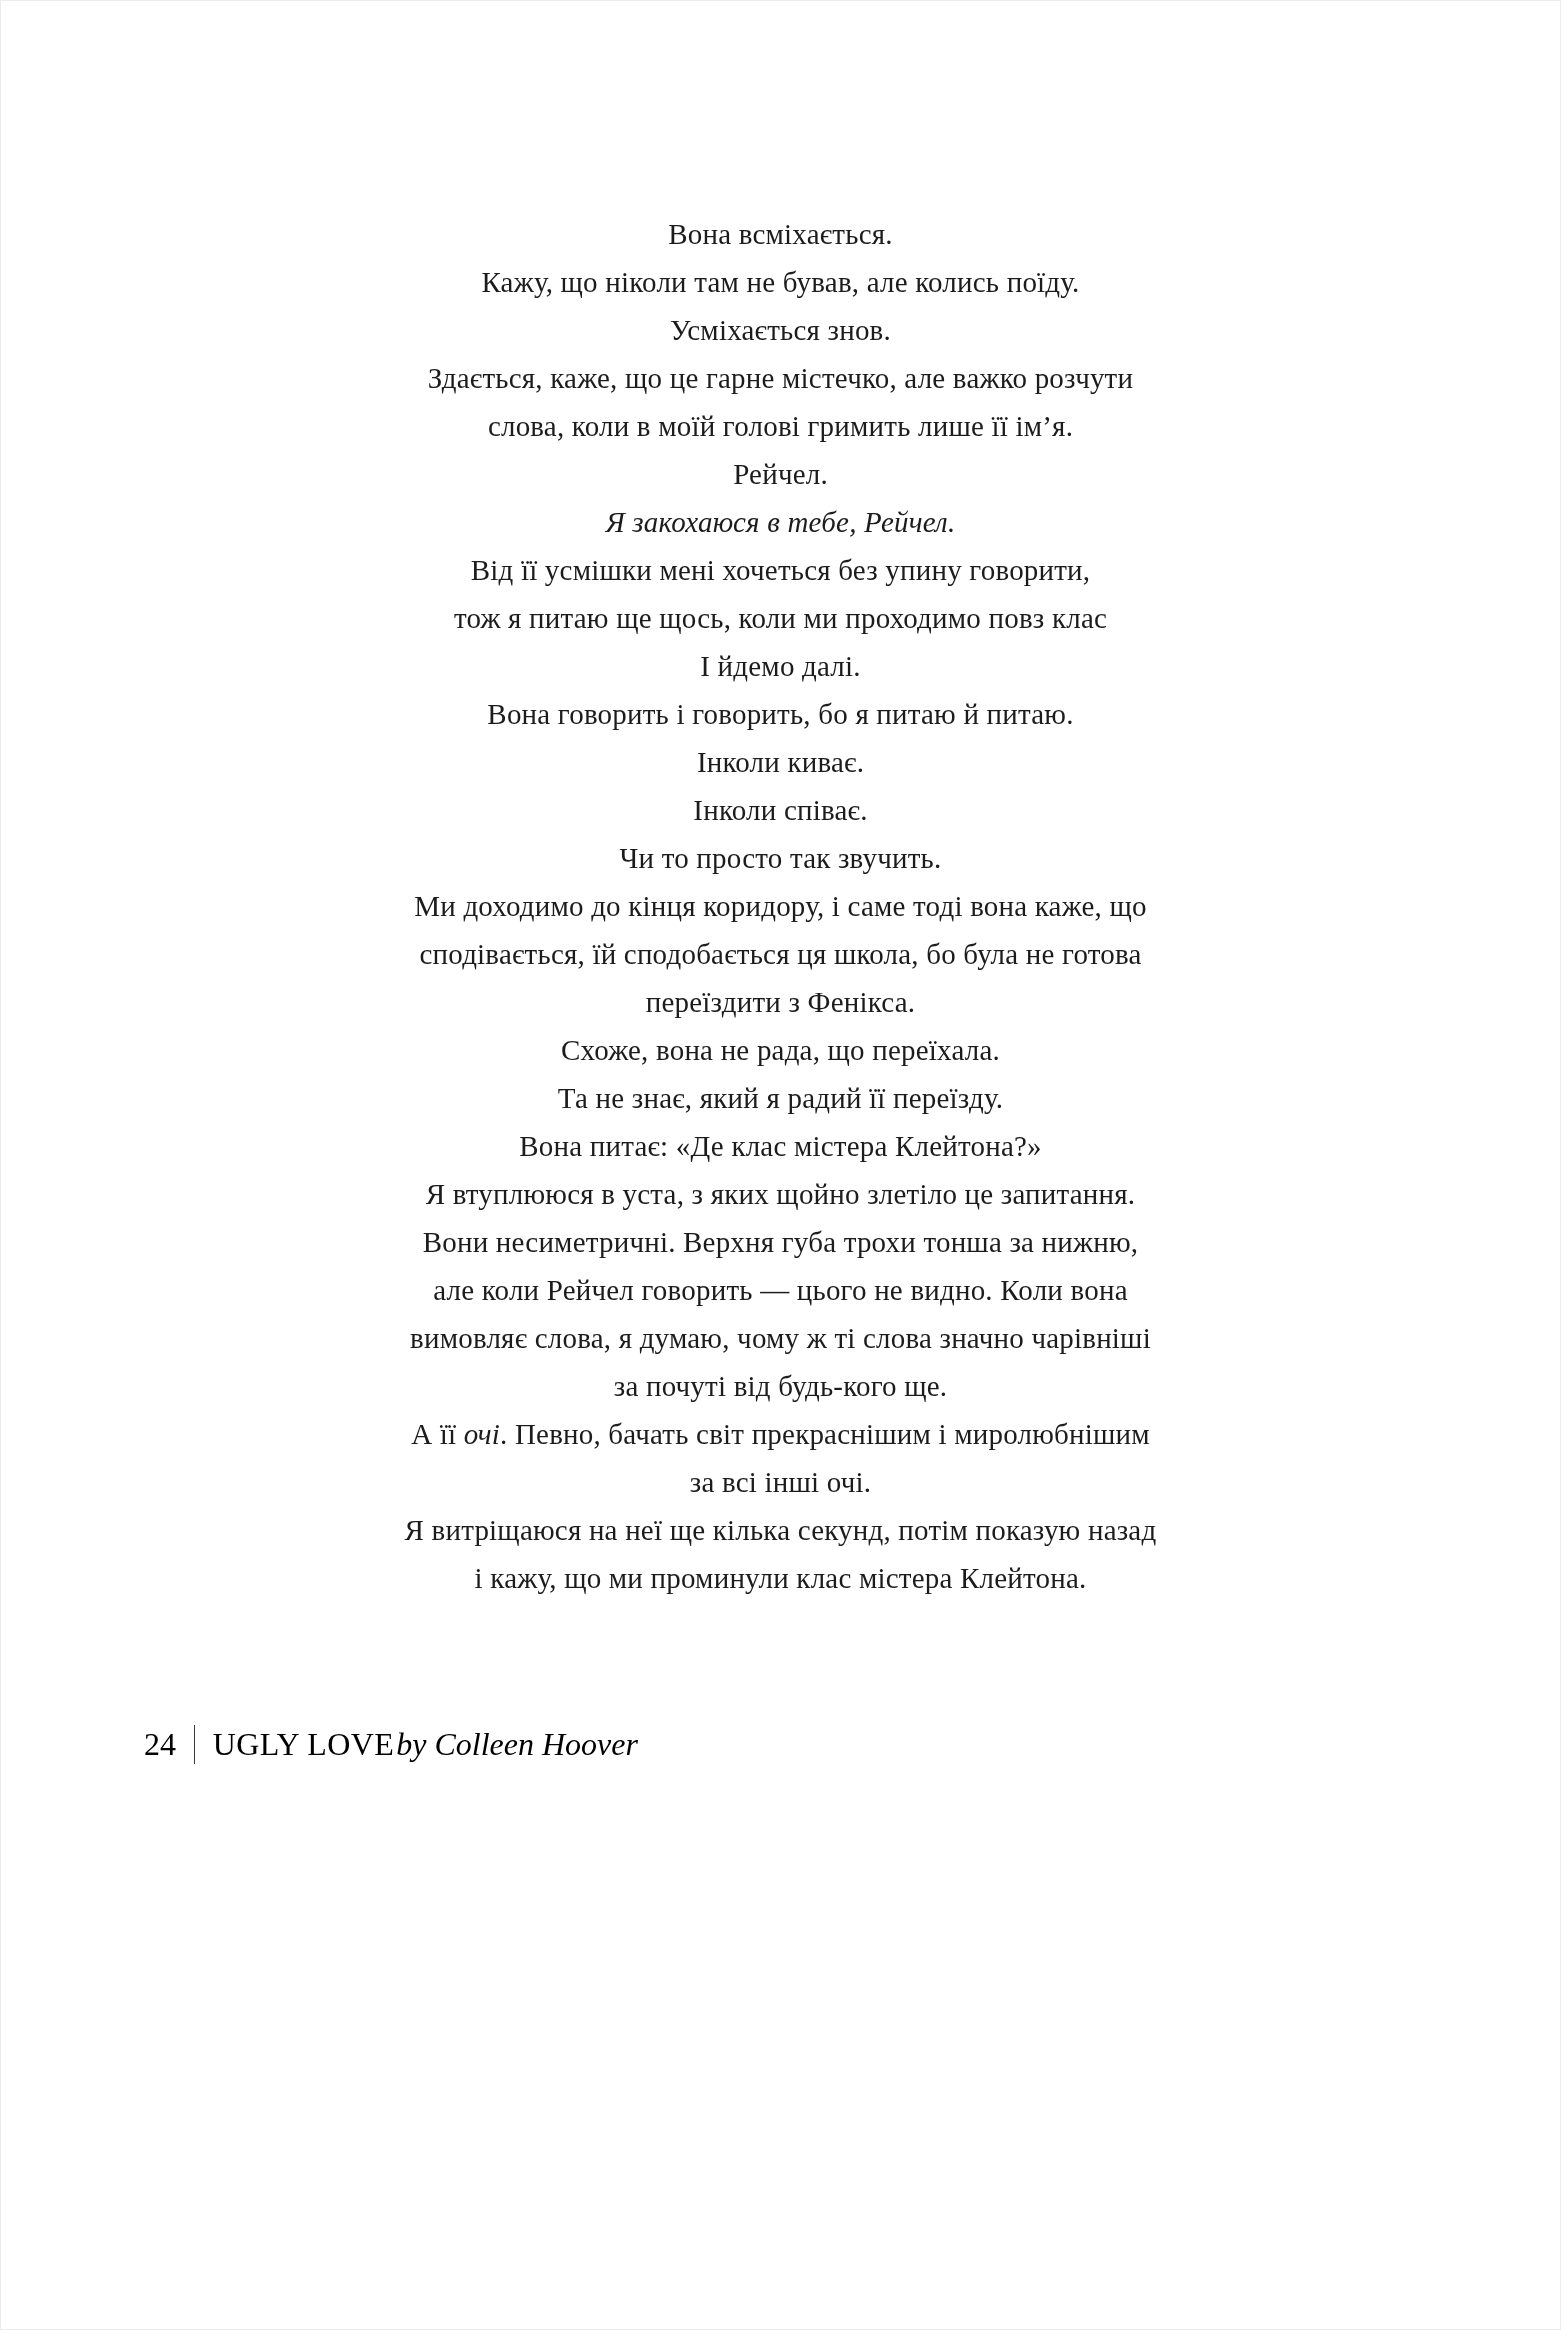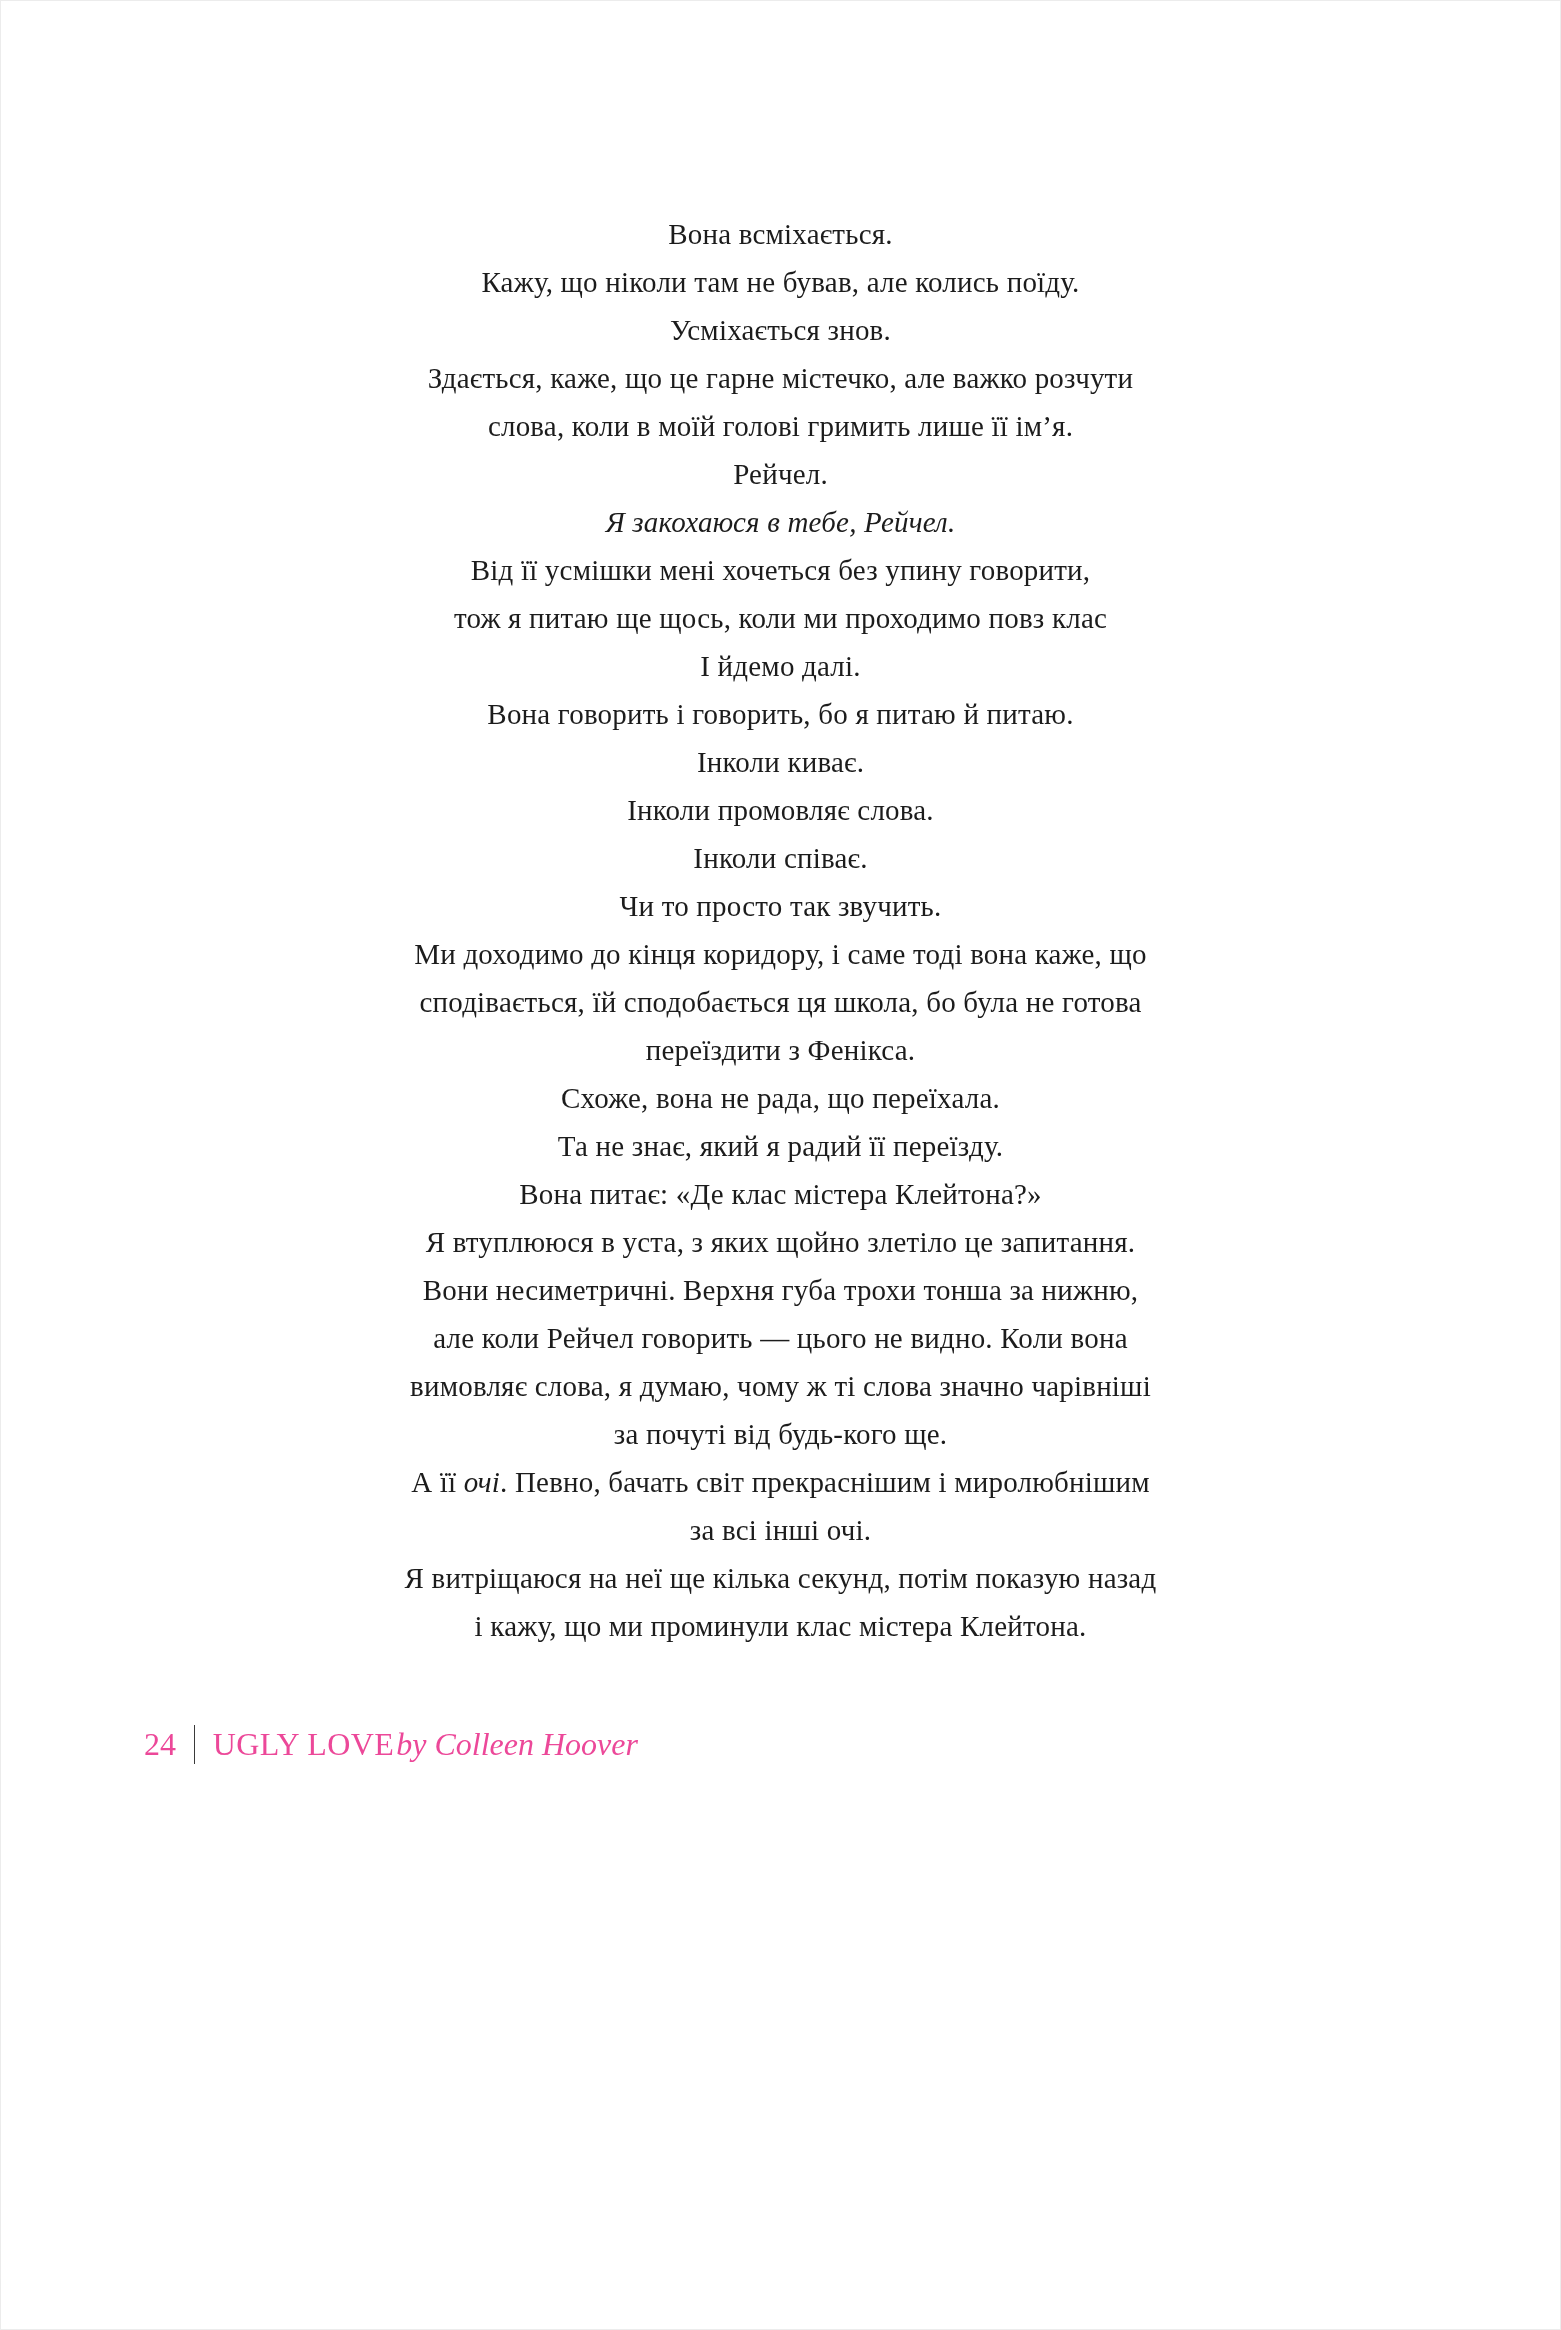--- a/index.html
+++ b/index.html
@@ -35,21 +35,21 @@
   }
   .text-block em {
   }
   .footer {
     position: absolute;
     left: 143px;
     top: 1724px;
     display: flex;
     align-items: center;
     font-size: 32px;
-    color: #ec4899;
+    color: #000000;
   }
   .footer .pagenum {
     display: inline-block;
   }
   .footer .divider {
     display: inline-block;
     width: 1.8px;
     height: 39px;
     background: #3a3a3a;
     margin: 0 17.5px;
@@ -75,21 +75,20 @@
       <div class="line"><span>Усміхається знов.</span></div>
       <div class="line"><span>Здається, каже, що це гарне містечко, але важко розчути</span></div>
       <div class="line"><span>слова, коли в моїй голові гримить лише її ім’я.</span></div>
       <div class="line"><span>Рейчел.</span></div>
       <div class="line"><em>Я закохаюся в тебе, Рейчел.</em></div>
       <div class="line"><span>Від її усмішки мені хочеться без упину говорити,</span></div>
       <div class="line"><span>тож я питаю ще щось, коли ми проходимо повз клас</span></div>
       <div class="line"><span>І йдемо далі.</span></div>
       <div class="line"><span>Вона говорить і говорить, бо я питаю й питаю.</span></div>
       <div class="line"><span>Інколи киває.</span></div>
-      <div class="line"><span>Інколи промовляє слова.</span></div>
       <div class="line"><span>Інколи співає.</span></div>
       <div class="line"><span>Чи то просто так звучить.</span></div>
       <div class="line"><span>Ми доходимо до кінця коридору, і саме тоді вона каже, що</span></div>
       <div class="line"><span>сподівається, їй сподобається ця школа, бо була не готова</span></div>
       <div class="line"><span>переїздити з Фенікса.</span></div>
       <div class="line"><span>Схоже, вона не рада, що переїхала.</span></div>
       <div class="line"><span>Та не знає, який я радий її переїзду.</span></div>
       <div class="line"><span>Вона питає: «Де клас містера Клейтона?»</span></div>
       <div class="line"><span>Я втуплююся в уста, з яких щойно злетіло це запитання.</span></div>
       <div class="line"><span>Вони несиметричні. Верхня губа трохи тонша за нижню,</span></div>

